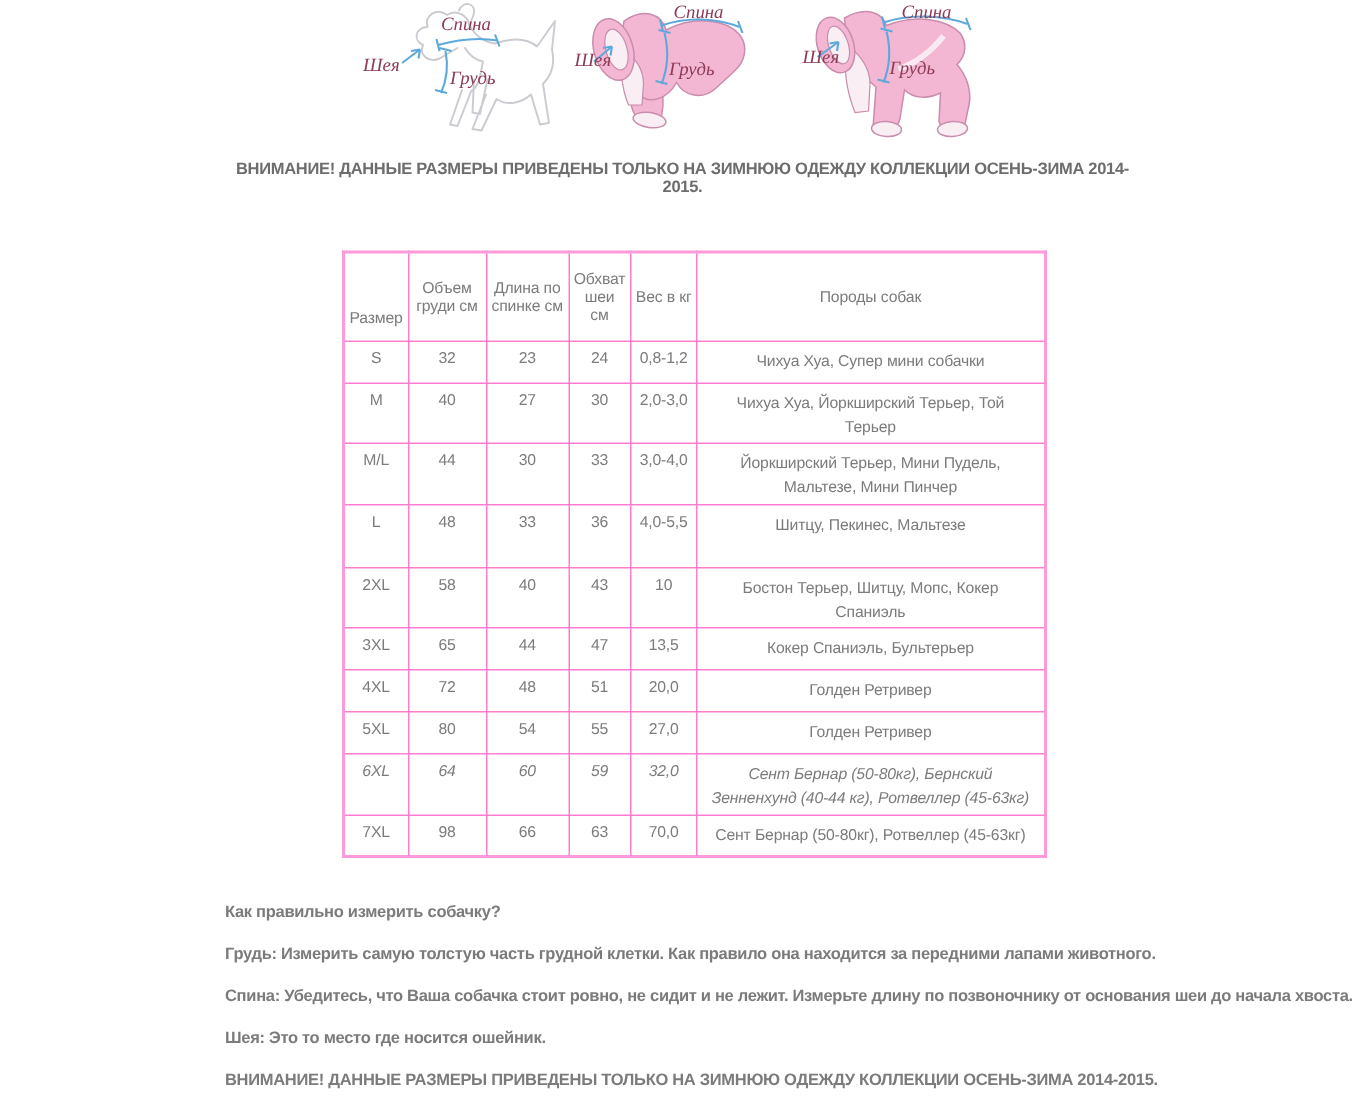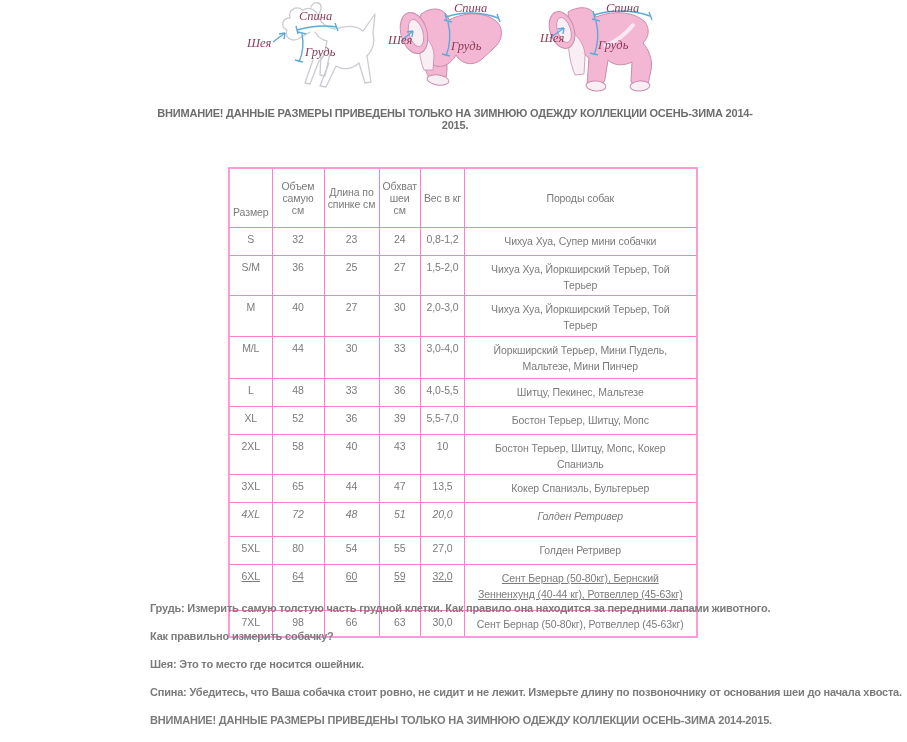--- a/index.html
+++ b/index.html
@@ -3,21 +3,21 @@
 <meta charset="utf-8">
 <style>
   html,body{margin:0;padding:0;}
   body{
     width:907px;height:742px;position:relative;background:#ffffff;
     font-family:"Liberation Sans",sans-serif;overflow:hidden;
     color:var(--text_gray,#7b7b7b);
   }
   
   .figures{position:absolute;left:228px;top:0;width:455px;height:96px;
-    display:flex;justify-content:center;align-items:flex-start;}
+    display:flex;justify-content:flex-end;align-items:flex-start;}
   .fig{flex:0 0 auto;}
   .fig text{font-family:"Liberation Serif",serif;font-style:italic;
     font-size:12.5px;fill:var(--label_maroon,#8c3a55);}
   
   .notice-top{position:absolute;left:150px;top:107px;width:610px;
     text-align:center;font-size:11px;font-weight:bold;letter-spacing:-0.2px;
     color:var(--notice_gray,#6d6d6d);}
   
   .size-table{position:absolute;left:228px;top:167px;border-collapse:collapse;
     table-layout:fixed;font-size:10.5px;letter-spacing:-0.1px;
@@ -122,45 +122,37 @@
     <col style="width:38px">
       <col style="width:52px">
       <col style="width:55px">
     <col style="width:41px">
       <col style="width:37px">
       <col style="width:232px">
   </colgroup>
   <thead>
     <tr>
       <th class="bottom">Размер</th>
-      <th class="wrap">Объем самую см</th>
+      <th class="wrap">Объем груди см</th>
       <th class="wrap">Длина по спинке  см</th>
       <th class="wrap">Обхват шеи  см</th>
       <th>Вес в кг</th>
       <th>Породы собак</th>
     </tr>
   </thead>
   <tbody>
       <tr>
         <td>S</td>
         <td>32</td>
         <td>23</td>
         <td>24</td>
         <td>0,8-1,2</td>
         <td class="breeds">Чихуа Хуа, Супер мини собачки</td>
       </tr>
       <tr>
-        <td>S/M</td>
-        <td>36</td>
-        <td>25</td>
-        <td>27</td>
-        <td>1,5-2,0</td>
-        <td class="breeds">Чихуа Хуа, Йоркширский Терьер, Той Терьер</td>
-      </tr>
-      <tr>
         <td>M</td>
         <td>40</td>
         <td>27</td>
         <td>30</td>
         <td>2,0-3,0</td>
         <td class="breeds">Чихуа Хуа, Йоркширский Терьер, Той Терьер</td>
       </tr>
       <tr>
         <td>M/L</td>
         <td>44</td>
@@ -171,28 +163,20 @@
       </tr>
       <tr>
         <td>L</td>
         <td>48</td>
         <td>33</td>
         <td>36</td>
         <td>4,0-5,5</td>
         <td class="breeds">Шитцу, Пекинес, Мальтезе</td>
       </tr>
       <tr>
-        <td>XL</td>
-        <td>52</td>
-        <td>36</td>
-        <td>39</td>
-        <td>5,5-7,0</td>
-        <td class="breeds">Бостон Терьер, Шитцу, Мопс</td>
-      </tr>
-      <tr>
         <td>2XL</td>
         <td>58</td>
         <td>40</td>
         <td>43</td>
         <td>10</td>
         <td class="breeds">Бостон Терьер, Шитцу, Мопс, Кокер Спаниэль</td>
       </tr>
       <tr>
         <td>3XL</td>
         <td>65</td>
@@ -223,25 +207,25 @@
         <td>60</td>
         <td>59</td>
         <td>32,0</td>
         <td class="breeds">Сент Бернар (50-80кг), Бернский Зенненхунд (40-44 кг), Ротвеллер (45-63кг)</td>
       </tr>
       <tr>
         <td>7XL</td>
         <td>98</td>
         <td>66</td>
         <td>63</td>
-        <td>30,0</td>
+        <td>70,0</td>
         <td class="breeds">Сент Бернар (50-80кг), Ротвеллер (45-63кг)</td>
       </tr>
     </tbody>
 </table>
 
 <div class="instructions">
+    <p>Как правильно измерить собачку?</p>
     <p>Грудь: Измерить самую толстую часть грудной клетки. Как правило она находится за передними лапами животного.</p>
-    <p>Как правильно измерить собачку?</p>
+    <p>Спина: Убедитесь, что Ваша собачка стоит ровно, не сидит и не лежит. Измерьте длину по позвоночнику от основания шеи до  начала хвоста.</p>
     <p>Шея: Это то место где носится ошейник.</p>
-    <p>Спина: Убедитесь, что Ваша собачка стоит ровно, не сидит и не лежит. Измерьте длину по позвоночнику от основания шеи до  начала хвоста.</p>
     <p>ВНИМАНИЕ! ДАННЫЕ РАЗМЕРЫ ПРИВЕДЕНЫ ТОЛЬКО НА ЗИМНЮЮ ОДЕЖДУ  КОЛЛЕКЦИИ ОСЕНЬ-ЗИМА 2014-2015.</p>
   </div>
 
 </body></html>

